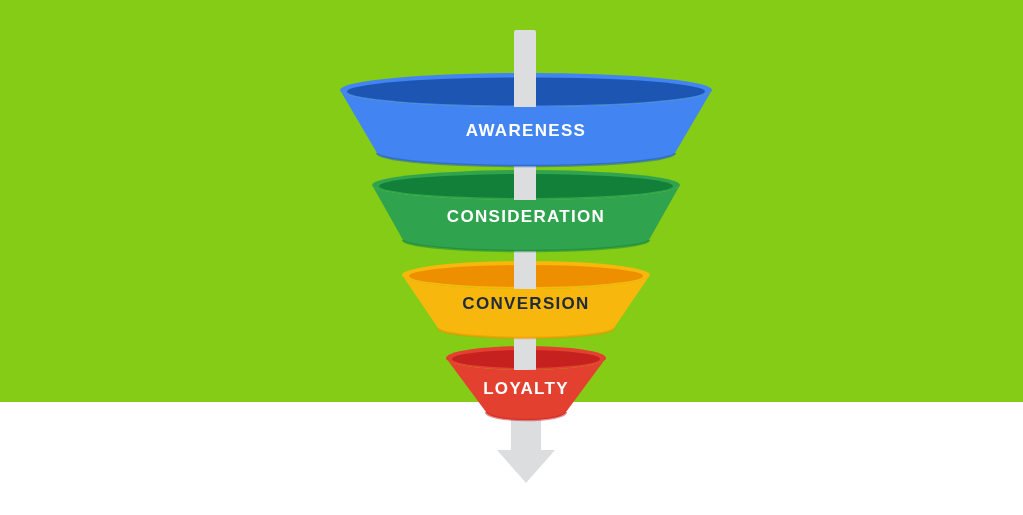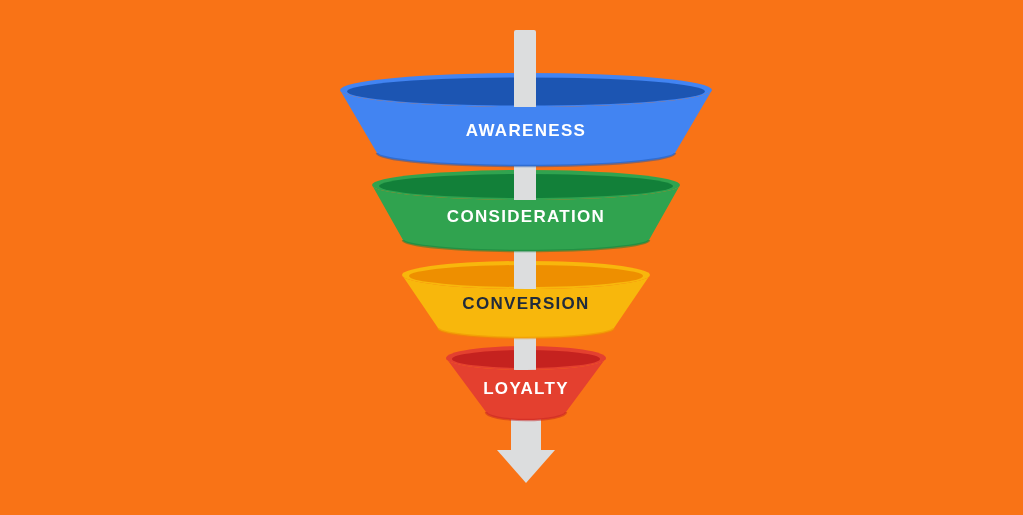--- a/index.html
+++ b/index.html
@@ -7,22 +7,22 @@
     padding: 0;
     background: #ffffff;
     width: 1023px;
     height: 515px;
     overflow: hidden;
     font-family: "Liberation Sans", sans-serif;
   }
   .canvas {
     position: relative;
     width: 1023px;
-    height: 515px;
-    background: #f97316;
+    height: 402px;
+    background: #84cc16;
   }
   svg { display: block; }
   .stage-label {
     font-family: "Liberation Sans", sans-serif;
     font-weight: 700;
     font-size: 17px;
     letter-spacing: 1.3px;
   }
 </style>
 </head>

